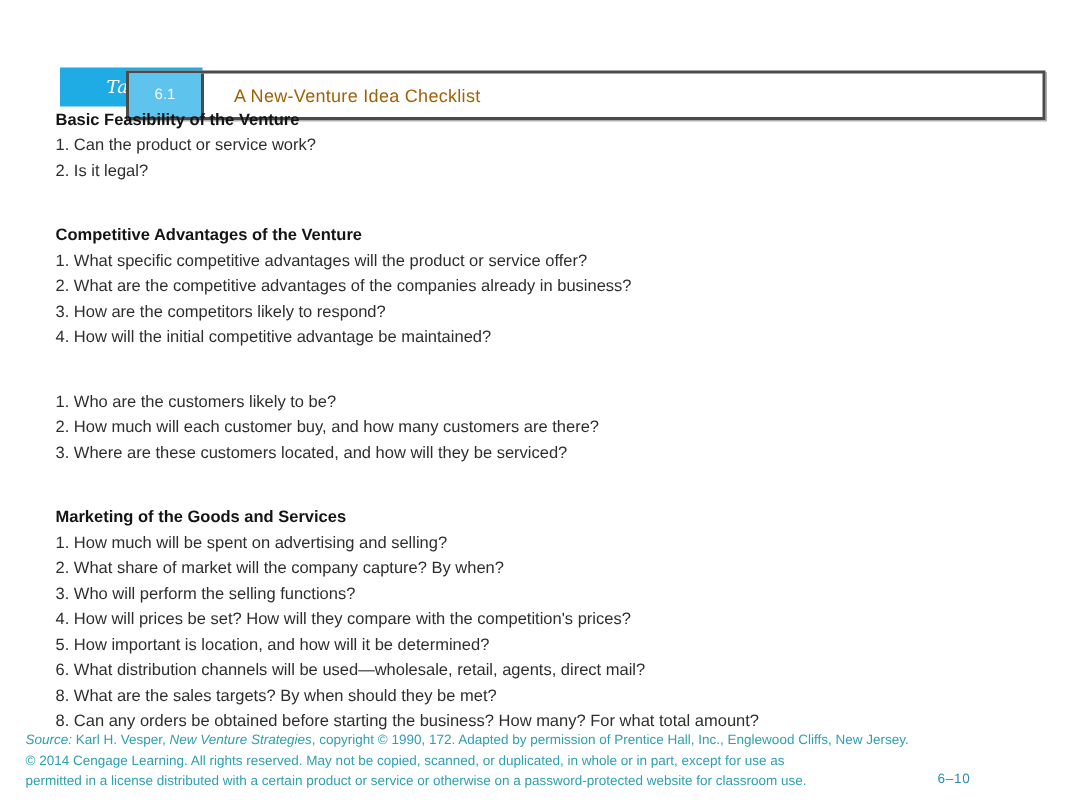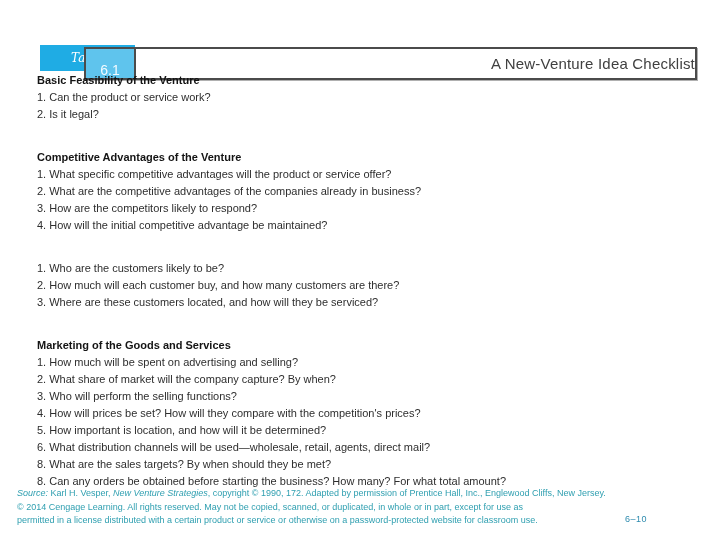--- a/index.html
+++ b/index.html
@@ -20,27 +20,27 @@
     display:flex; align-items:center; justify-content:center;
   }
   .header-box {
     position:absolute; left:84px; top:47px; width:613px; height:33px;
     background:#ffffff; border:2px solid #4b4b4b; box-sizing:border-box;
     display:flex; box-shadow:1px 1px 0 rgba(80,80,80,0.45);
   }
   .num-cell {
     width:48px; flex:0 0 48px;
     background:#5fc4ed; border-right:2px solid #4b4b4b;
-    color:#f2fbff; font-size:14px;
-    display:flex; align-items:flex-end; justify-content:center;
+    color:#f2fbff; font-size:10px;
+    display:flex; align-items:center; justify-content:center;
   }
   .title-cell {
     flex:1; display:flex; align-items:center;
-    padding-left:20px; color:#404040; font-size:15px; letter-spacing:0.2px;
-    white-space:nowrap; overflow:hidden;justify-content:flex-end;
+    padding-left:20px; color:#a16207; font-size:12px; letter-spacing:0.2px;
+    white-space:nowrap; overflow:hidden;
   }
 
   
   .content {
     position:absolute; left:37px; top:72px; width:660px;
     color:#2e2e2e; font-size:11px;
   }
   .sec { margin:0; }
   .sec + .sec { margin-top:26px; }
   .heading { font-weight:bold; line-height:17px; color:#141414; }

